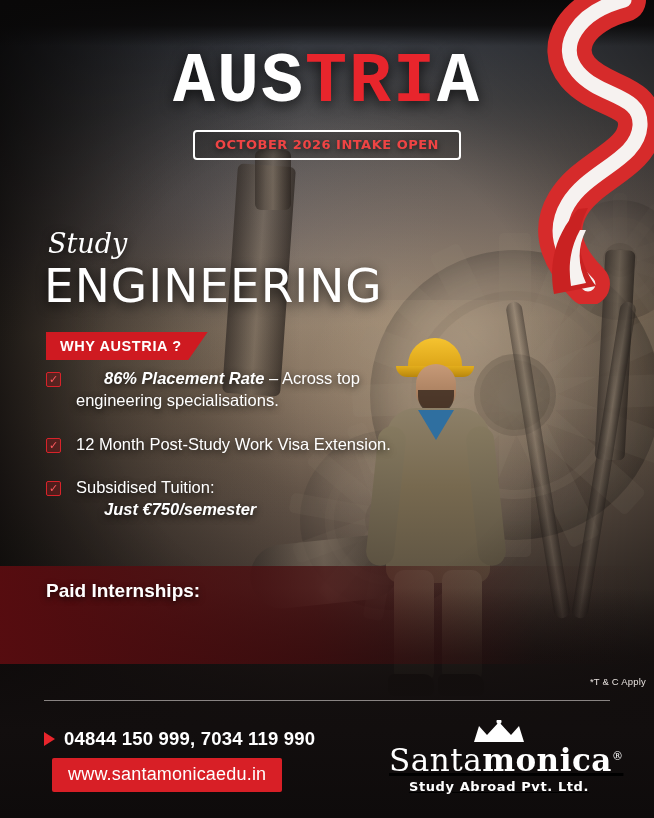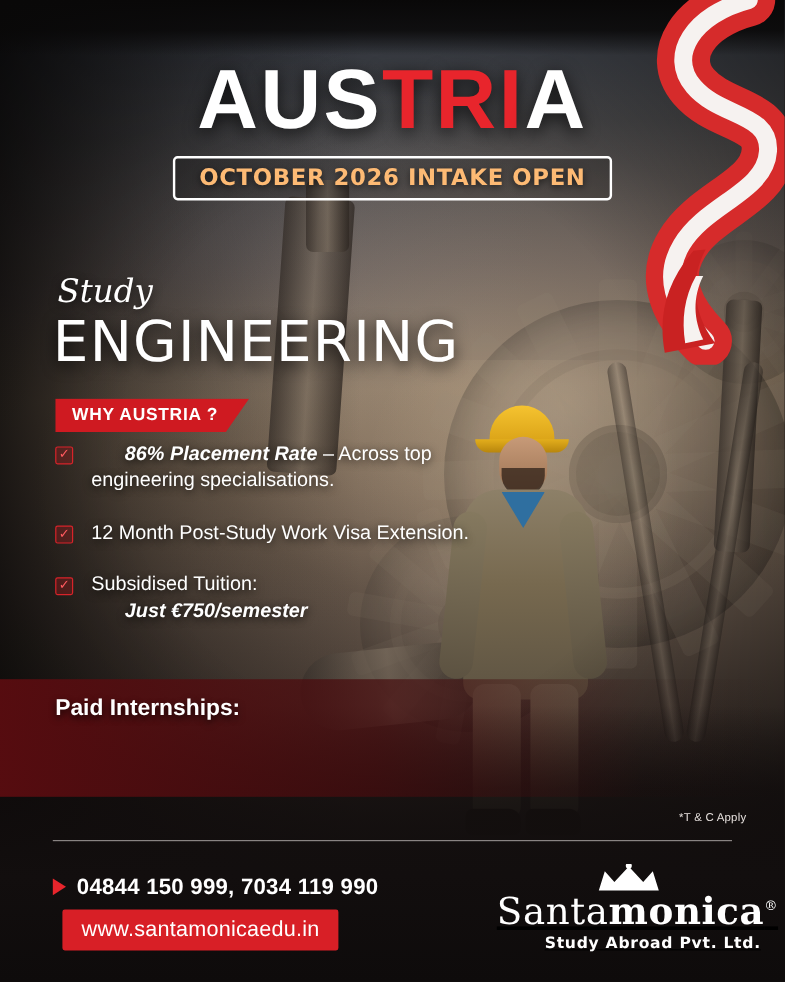--- a/index.html
+++ b/index.html
@@ -155,42 +155,42 @@
 
   
   .ribbon { position:absolute; right:-4px; top:-6px; width:230px; height:310px; }
 
   
   .content { position:absolute; inset:0; }
 
   .title-austria {
     position:absolute; left:0; right:0; top:48px;
     text-align:center;
-    font-family:Liberation Sans, sans-serif;
+    font-family:Liberation Mono, monospace;
     font-weight:bold;
     font-size:70px;
     letter-spacing:2px;
     line-height:1;
     color:#ffffff;
     text-shadow:0 3px 14px rgba(0,0,0,0.75);
   }
   .title-austria .red { color:#e8252c; }
 
   .intake-badge {
     position:absolute; top:130px; left:50%;
     transform:translateX(-50%);
     border:2px solid #ffffff;
     border-radius:4px;
     padding:5px 20px 6px;
     background:rgba(0,0,0,0.18);
     font-family:"DejaVu Sans", sans-serif;
     font-weight:bold;
-    font-size:19px;
+    font-size:13px;
     letter-spacing:0.5px;
-    color:#fdba74;
+    color:#ef4444;
     white-space:nowrap;
     text-shadow:0 2px 6px rgba(0,0,0,0.6);
   }
 
   .study-script {
     position:absolute; left:48px; top:228px;
     font-family:"DejaVu Serif", serif;
     font-style:italic;
     font-size:27px;
     color:#ffffff;
@@ -252,21 +252,21 @@
     font-weight:bold;
     font-size:33px;
     color:#ffffff;
     white-space:nowrap;
     text-shadow:0 2px 8px rgba(0,0,0,0.7);
   }
   .internship-amount .r { color:#ef2b31; }
   .internship-amount .per { font-size:20px; font-weight:bold; color:#ffffff; }
 
   .tc {
-    position:absolute; right:32px; top:676px;
+    position:absolute; right:8px; top:676px;
     color:#e6e0dd; font-size:9.5px; letter-spacing:0.2px;
   }
 
   .divider {
     position:absolute; left:44px; right:44px; top:700px;
     height:1px; background:rgba(235,230,228,0.55);
   }
 
   .phone-row {
     position:absolute; left:44px; top:728px;
@@ -285,21 +285,21 @@
   .website-bar {
     position:absolute; left:52px; top:758px;
     background:#d81f26;
     color:#ffffff;
     font-size:18px;
     padding:6px 16px 7px;
     border-radius:2px;
     letter-spacing:0.2px;
   }
 
-  .logo { position:absolute; right:20px; top:718px; width:220px; text-align:right;text-decoration:underline; }
+  .logo { position:absolute; right:45px; top:718px; width:220px; text-align:center;text-decoration:underline; }
   .logo-crown { height:26px; display:flex; justify-content:center; align-items:flex-end; }
   .logo-name {
     font-family:"DejaVu Serif", serif;
     font-size:31px;
     color:#ffffff;
     letter-spacing:0.5px;
     line-height:1.05;
     white-space:nowrap;
   }
   .logo-name b { font-weight:bold; }

